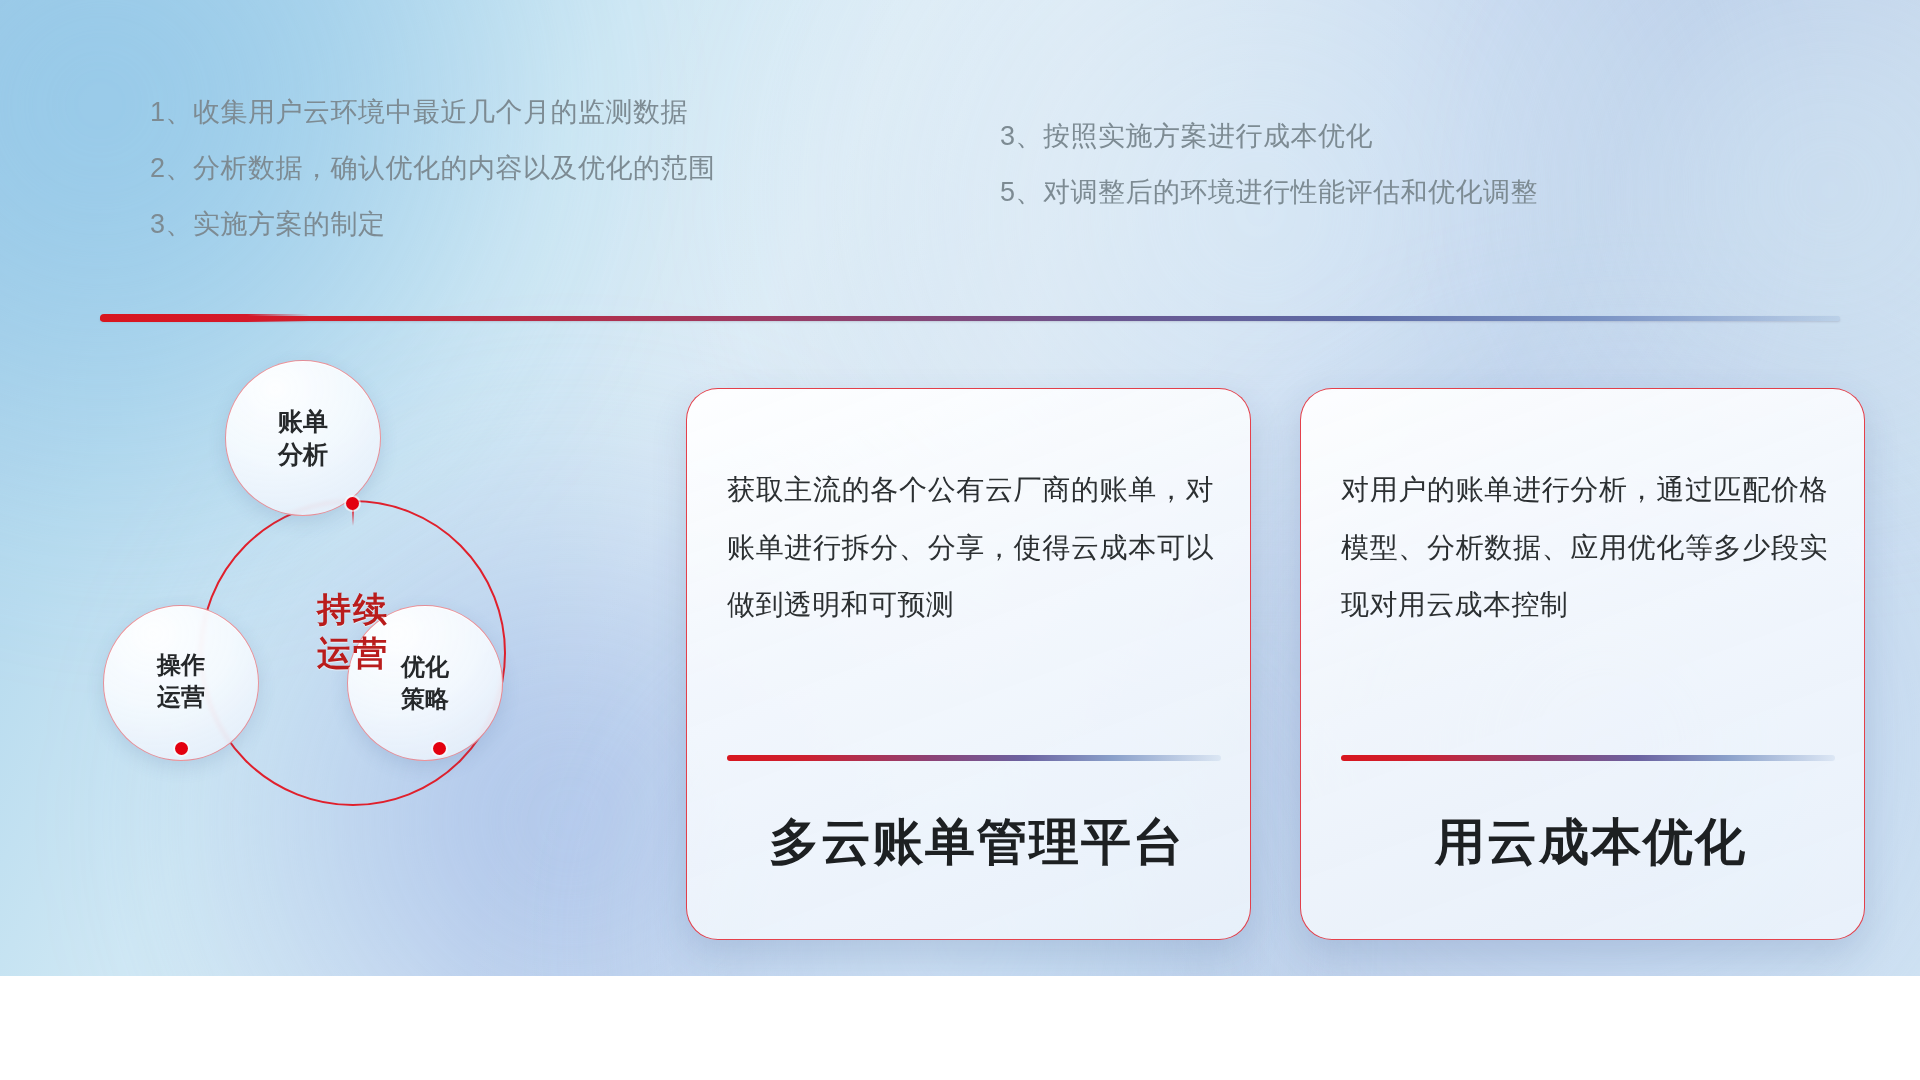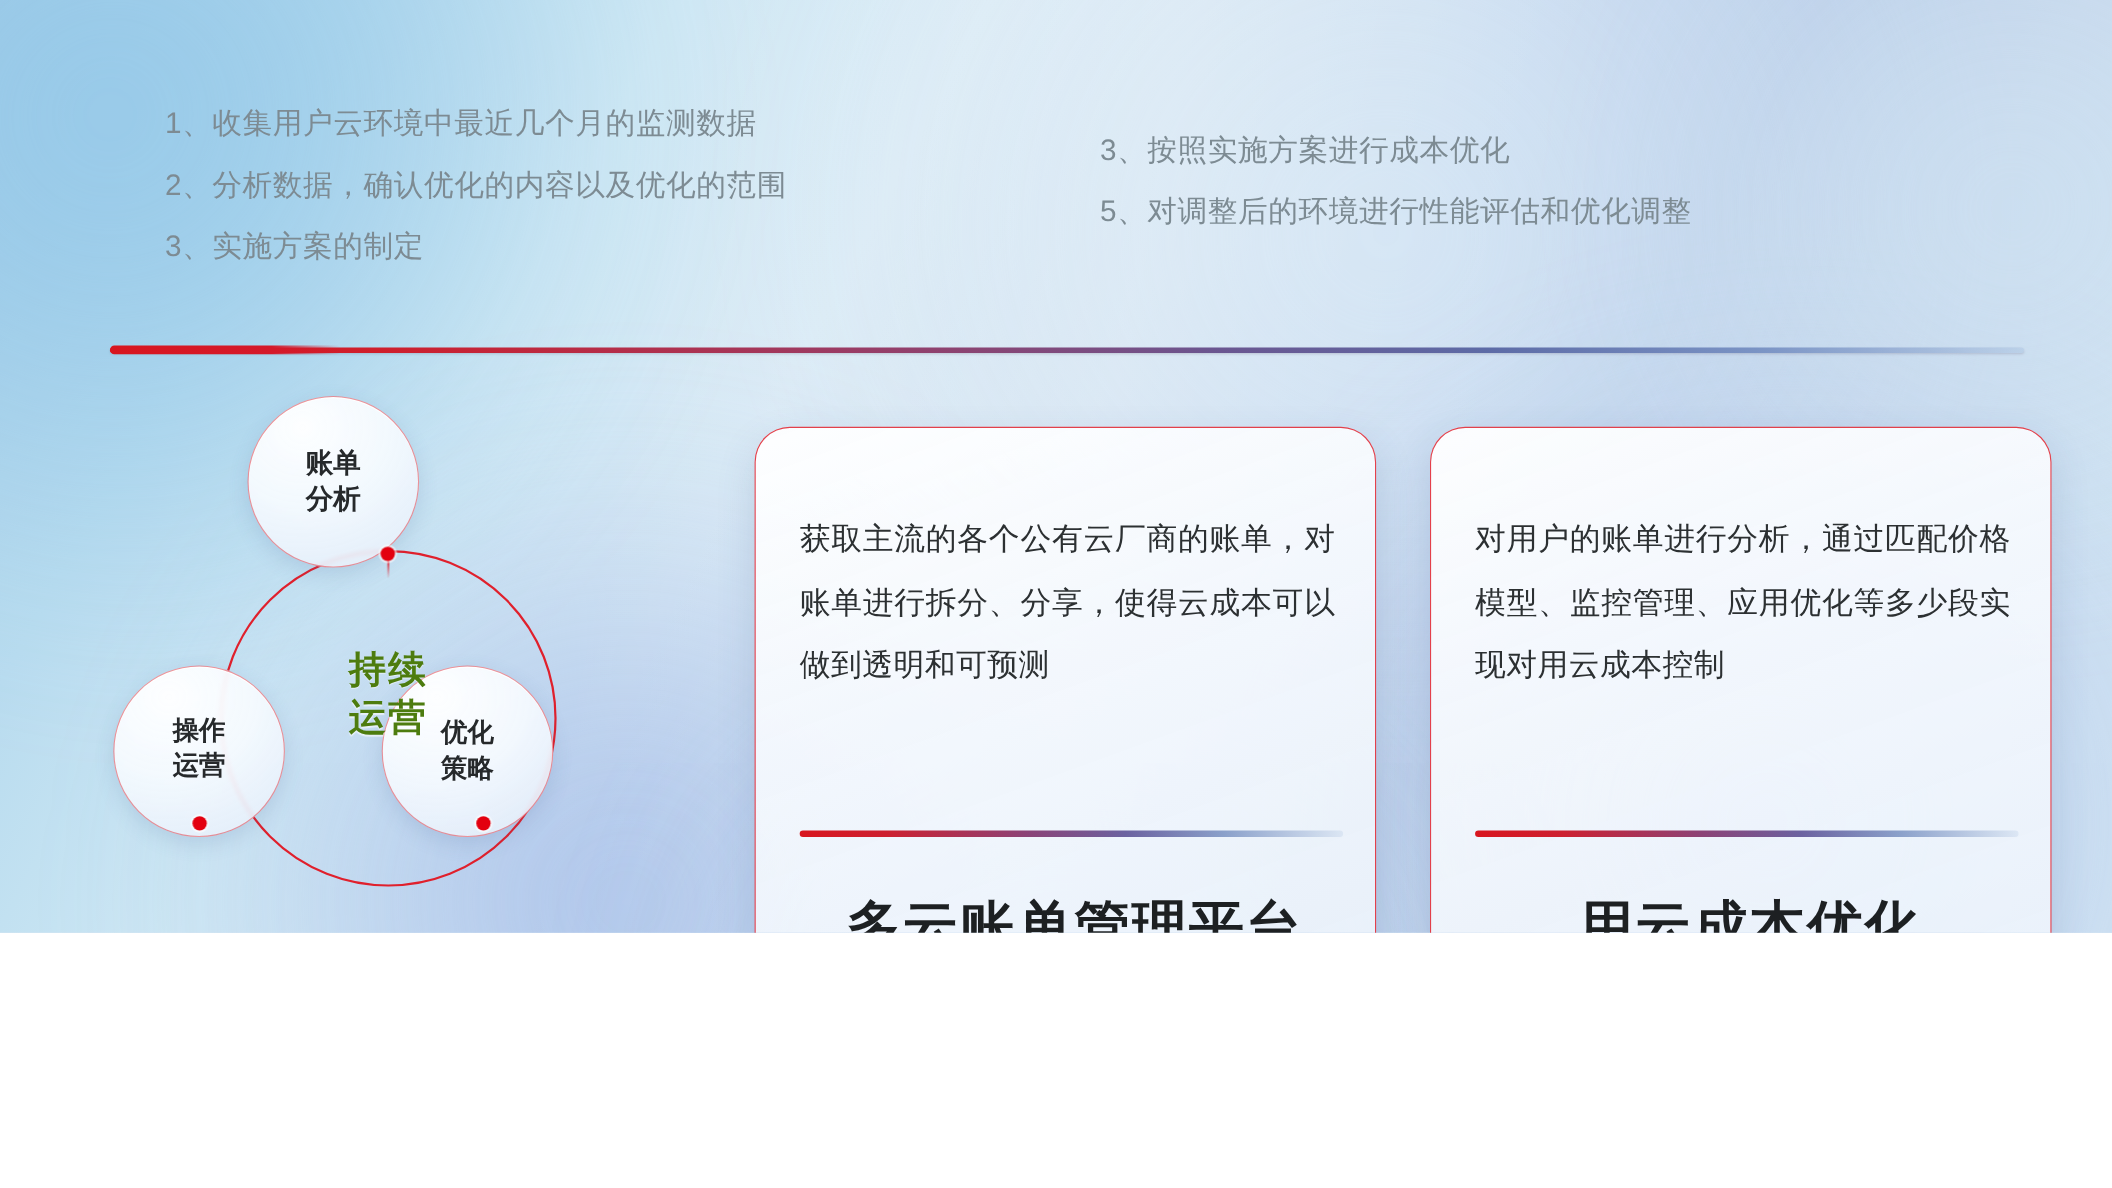--- a/index.html
+++ b/index.html
@@ -7,21 +7,21 @@
     padding: 0;
     width: 1920px;
     height: 1080px;
     overflow: hidden;
     font-family: "Liberation Sans", "DejaVu Sans", sans-serif;
   }
 
   #stage {
     position: relative;
     width: 1920px;
-    height: 848px;
+    height: 976px;
     overflow: hidden;
     background: #cfe0ef;
   }
 
   
   .bg-base {
     position: absolute;
     inset: 0;
     background:
       linear-gradient(118deg,
@@ -123,21 +123,21 @@
   .bubble-top   { left: 130px; top: 0px;   width: 156px; height: 156px; align-items: center; }
   .bubble-left  { left: 8px;   top: 245px; width: 156px; height: 156px; font-size: 24px; font-family: Liberation Mono, monospace; }
   .bubble-right { left: 252px; top: 245px; width: 156px; height: 156px; font-size: 24px; }
 
   .center-label {
     position: absolute;
     left: 148px;
     top: 228px;
     width: 220px;
     text-align: center;
-    color: #4d7c0f;
+    color: #b91c1c;
     font-weight: bold;
     font-size: 34px;
     line-height: 1.28;
     letter-spacing: 2px;
     text-shadow: 0 1px 1px rgba(255,255,255,.6);
   }
 
   .node-dot {
     position: absolute;
     width: 13px; height: 13px;
@@ -271,18 +271,18 @@
     <div class="node-dot dot-right"></div>
   </div>
 
   <div class="card card-1">
     <div class="card-body">获取主流的各个公有云厂商的账单，对账单进行拆分、分享，使得云成本可以做到透明和可预测</div>
     <div class="card-rule"></div>
     <div class="card-title">多云账单管理平台</div>
   </div>
 
   <div class="card card-2">
-    <div class="card-body">对用户的账单进行分析，通过匹配价格模型、监控管理、应用优化等多少段实现对用云成本控制</div>
+    <div class="card-body">对用户的账单进行分析，通过匹配价格模型、分析数据、应用优化等多少段实现对用云成本控制</div>
     <div class="card-rule"></div>
     <div class="card-title">用云成本优化</div>
   </div>
 
 </div>
 
 </body></html>

